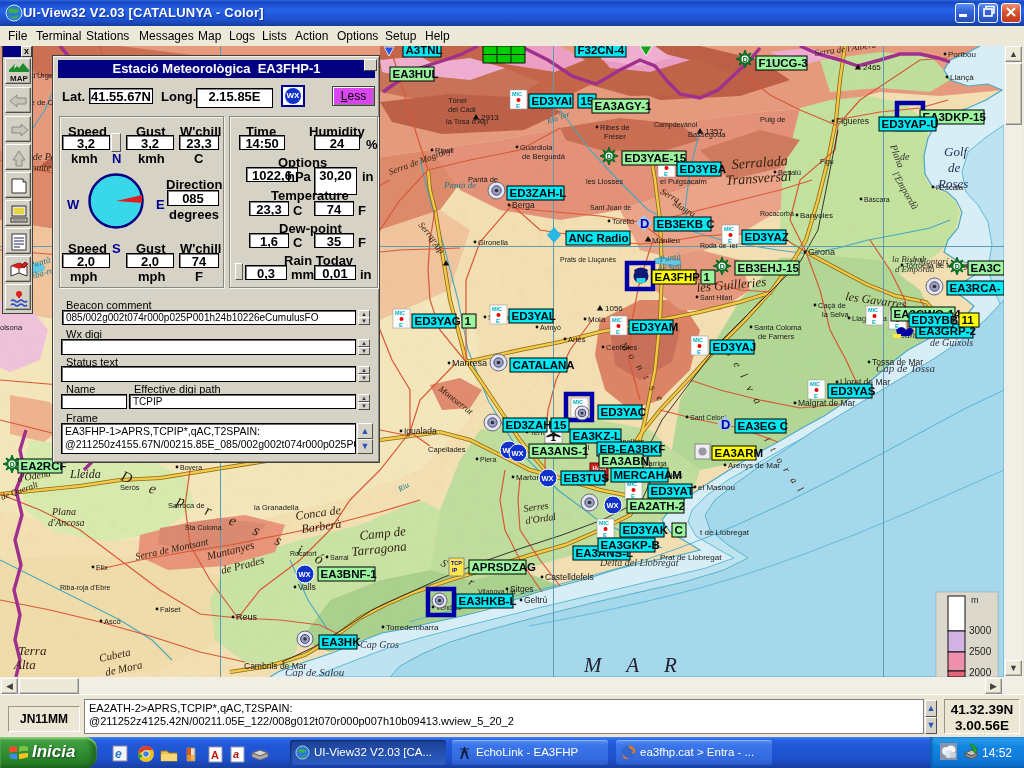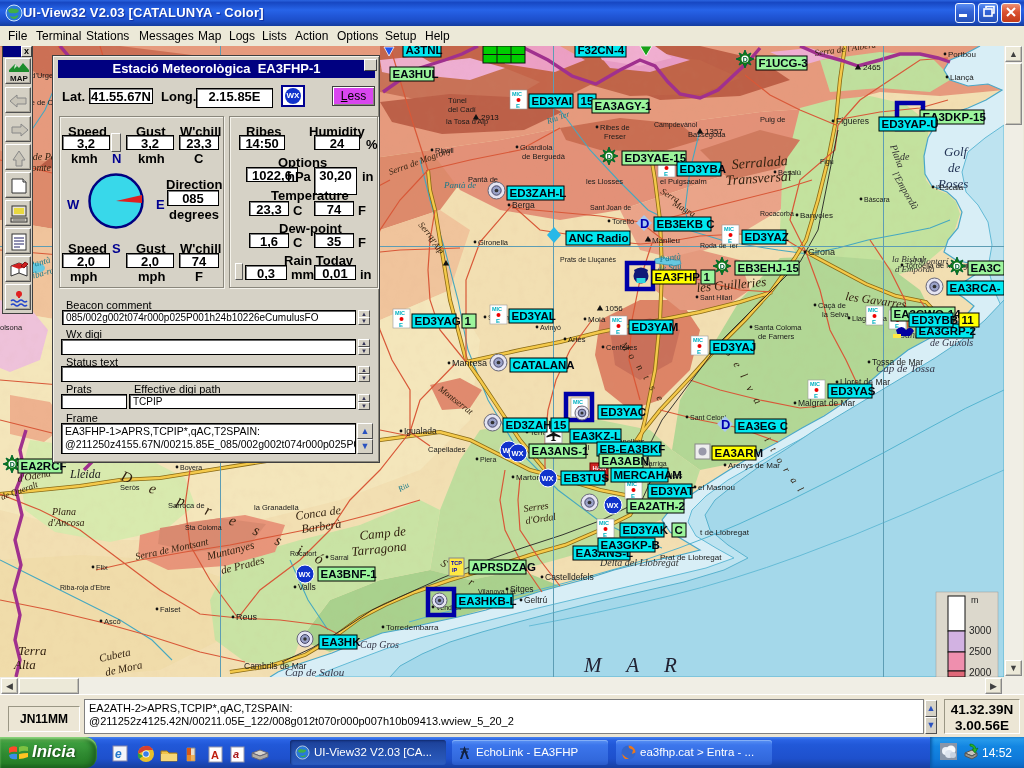--- a/index.html
+++ b/index.html
@@ -981,21 +981,21 @@
     <span class="dlab" style="left:59px;top:185px;color:#000090">S</span>
     <span class="dlab" style="left:83px;top:185px">Gust</span>
     <span class="dlab" style="left:127px;top:185px">W'chill</span>
     <span class="dbox" style="left:9px;top:197px;width:48px;height:15px">2,0</span>
     <span class="dbox" style="left:73px;top:197px;width:48px;height:15px">2,0</span>
     <span class="dbox" style="left:126px;top:197px;width:40px;height:15px">74</span>
     <span class="dlab" style="left:17px;top:213px">mph</span>
     <span class="dlab" style="left:85px;top:213px">mph</span>
     <span class="dlab" style="left:142px;top:213px">F</span>
 
-    <span class="dlab" style="left:193px;top:68px">Ribes</span>
+    <span class="dlab" style="left:193px;top:68px">Time</span>
     <span class="dlab" style="left:256px;top:68px">Humidity</span>
     <span class="dbox" style="left:186px;top:79px;width:46px;height:15px">14:50</span>
     <span class="dbox" style="left:261px;top:79px;width:46px;height:15px">24</span>
     <span class="dlab" style="left:313px;top:81px">%</span>
     <span class="dlab" style="left:225px;top:99px">Options</span>
     <span class="dbox" style="left:193px;top:111px;width:52px;height:15px">1022,6</span>
     <span class="dlab" style="left:234px;top:113px">hPa</span>
     <span class="dbox" style="left:261px;top:111px;width:43px;height:28px">30,20</span>
     <span class="dlab" style="left:309px;top:113px">in</span>
     <span class="dlab" style="left:218px;top:132px">Temperature</span>
@@ -1020,21 +1020,21 @@
     <span class="spin" style="left:305px;top:254px;height:8px">▲</span>
       <span class="spin" style="left:305px;top:261px;height:8px">▼</span>
     <span class="slab" style="left:13px;top:272px">Wx digi</span>
     <span class="ebox" style="left:8px;top:283px;width:295px;height:16px"></span>
     <span class="spin" style="left:305px;top:283px;height:8px">▲</span>
       <span class="spin" style="left:305px;top:291px;height:8px">▼</span>
     <span class="slab" style="left:13px;top:300px">Status text</span>
     <span class="ebox" style="left:8px;top:310px;width:295px;height:16px"></span>
     <span class="spin" style="left:305px;top:310px;height:8px">▲</span>
       <span class="spin" style="left:305px;top:318px;height:8px">▼</span>
-    <span class="slab" style="left:13px;top:327px">Prats</span>
+    <span class="slab" style="left:13px;top:327px">Name</span>
     <span class="slab" style="left:81px;top:327px">Effective digi path</span>
     <span class="ebox" style="left:8px;top:338px;width:66px;height:15px"></span>
     <span class="ebox" style="left:76px;top:338px;width:227px;height:15px">TCPIP</span>
     <span class="spin" style="left:305px;top:338px;height:8px">▲</span>
       <span class="spin" style="left:305px;top:346px;height:8px">▼</span>
     <span class="slab" style="left:13px;top:356px">Frame</span>
     <span class="ebox" style="left:8px;top:367px;width:295px;height:31px;line-height:13px;font-size:10.5px">EA3FHP-1&gt;APRS,TCPIP*,qAC,T2SPAIN:<br>@211250z4155.67N/00215.85E_085/002g002t074r000p025P001h24b1022</span>
     <span class="spin" style="left:304px;top:367px;width:16px;height:16px;font-size:9px;color:#2a52c0;line-height:14px">▲</span>
     <span class="spin" style="left:304px;top:383px;width:16px;height:15px;font-size:9px;color:#2a52c0;line-height:13px">▼</span>
   </div>

